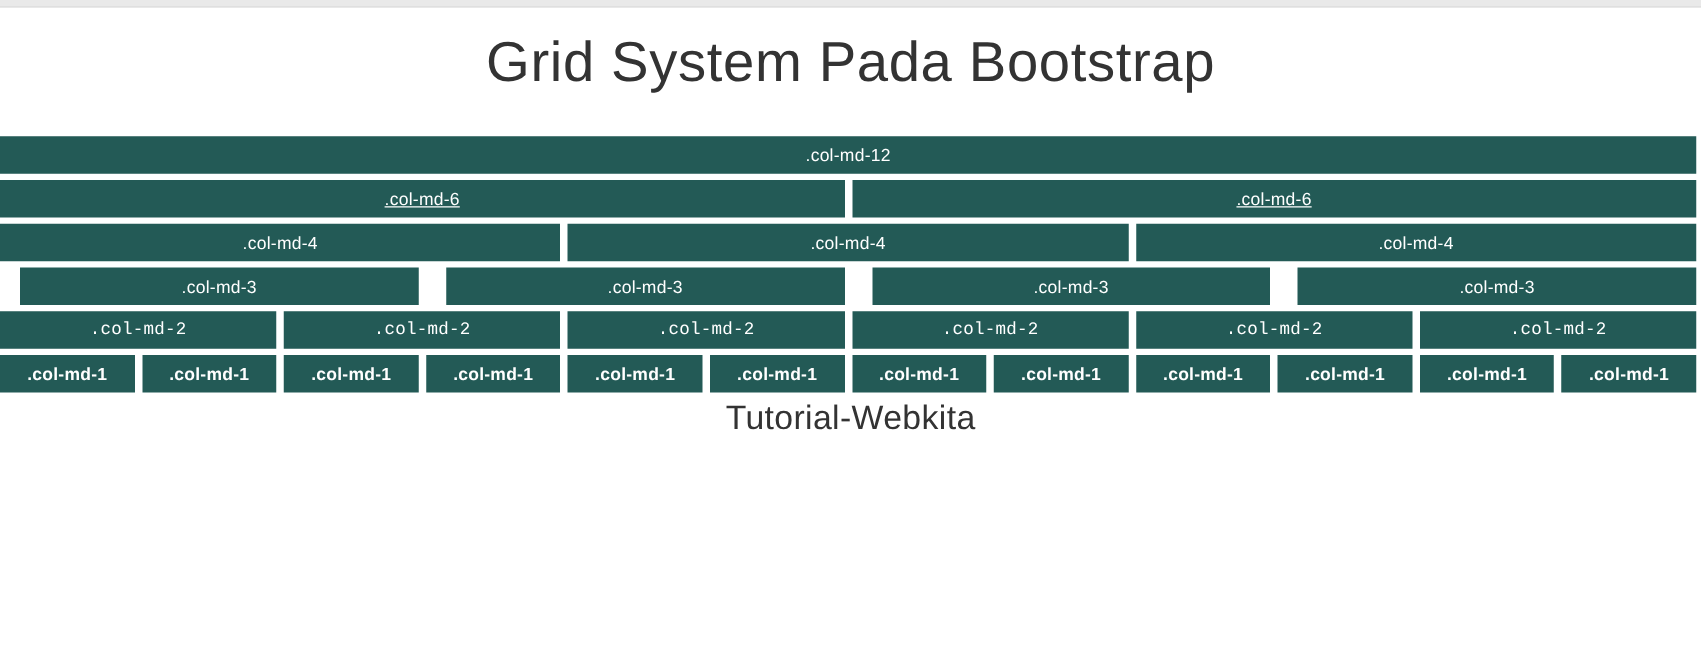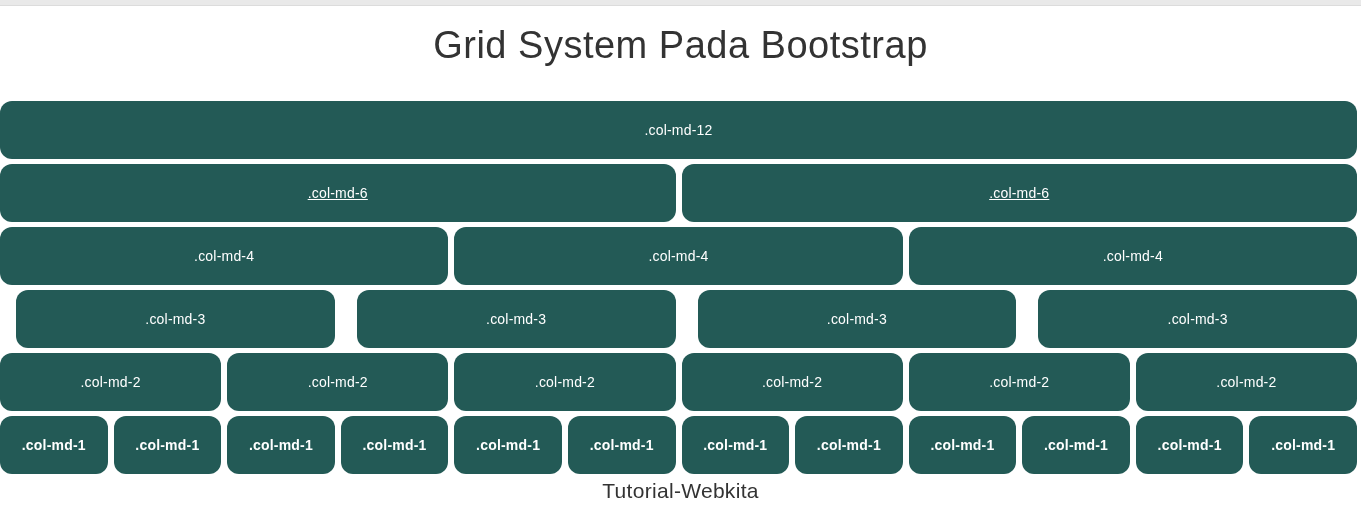--- a/index.html
+++ b/index.html
@@ -22,57 +22,56 @@
   }
   .top-strip {
     height: 5px;
     width: 100%;
     background: var(--strip-bg);
     border-bottom: 1px solid #dcdcdc;
   }
   .page-title {
     margin: 18px 0 0 0;
     text-align: center;
-    font-size: 38px;
+    font-size: 45px;
     font-weight: 400;
     line-height: 1.15;
     color: var(--heading-text);
     letter-spacing: 0.5px;
   }
   .grid-wrap {
     margin-top: 33px;
     padding-right: 4px;
   }
   .grid-row {
     display: grid;
     grid-template-columns: repeat(12, 1fr);
     gap: 6px;
     margin-bottom: 5px;
   }
   .cell {
     background: var(--cell-bg);
     color: var(--cell-text);
-    height: 58px;
+    height: 30px;
     display: flex;
     align-items: center;
     justify-content: center;
     font-size: 14px;
     letter-spacing: 0.2px;
-    border-radius: 12px;
   }
   .span-12 { grid-column: span 12; }
   .span-6  { grid-column: span 6; text-decoration: underline; }
   .span-4  { grid-column: span 4; }
   .span-3  { grid-column: span 3; margin-left: 16px; }
-  .span-2  { grid-column: span 2; }
+  .span-2  { grid-column: span 2; font-family: Liberation Mono, monospace; }
   .span-1  { grid-column: span 1; font-weight: bold; }
   .footer-title {
     margin-top: 1px;
     text-align: center;
-    font-size: 21px;
+    font-size: 27px;
     color: var(--heading-text);
     letter-spacing: 0.3px;
   }
 </style>
 </head>
 <body>
 
 <div class="top-strip"></div>
 
 <h1 class="page-title">Grid System Pada Bootstrap</h1>

